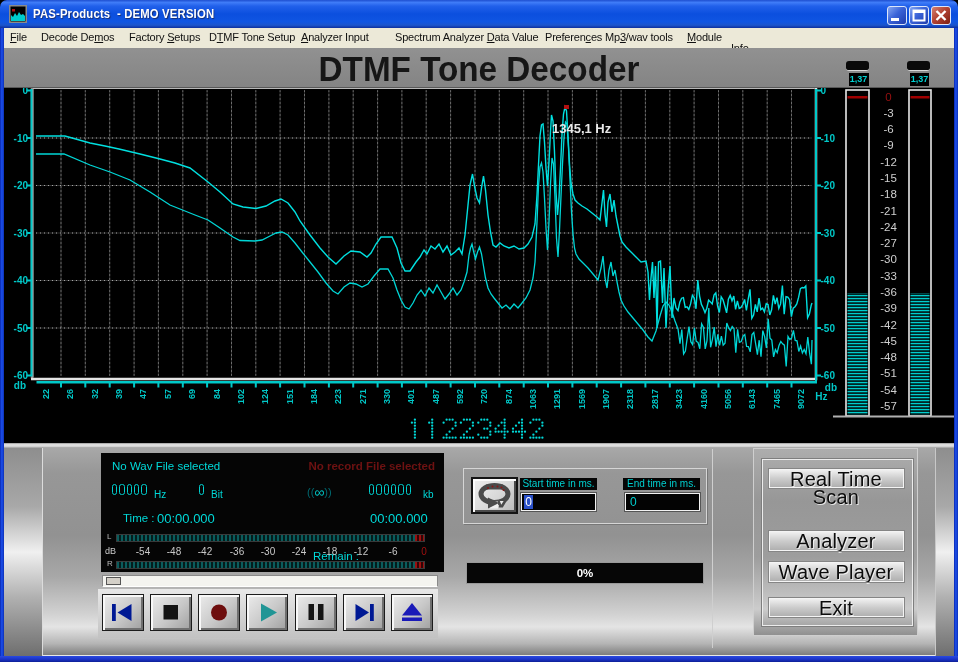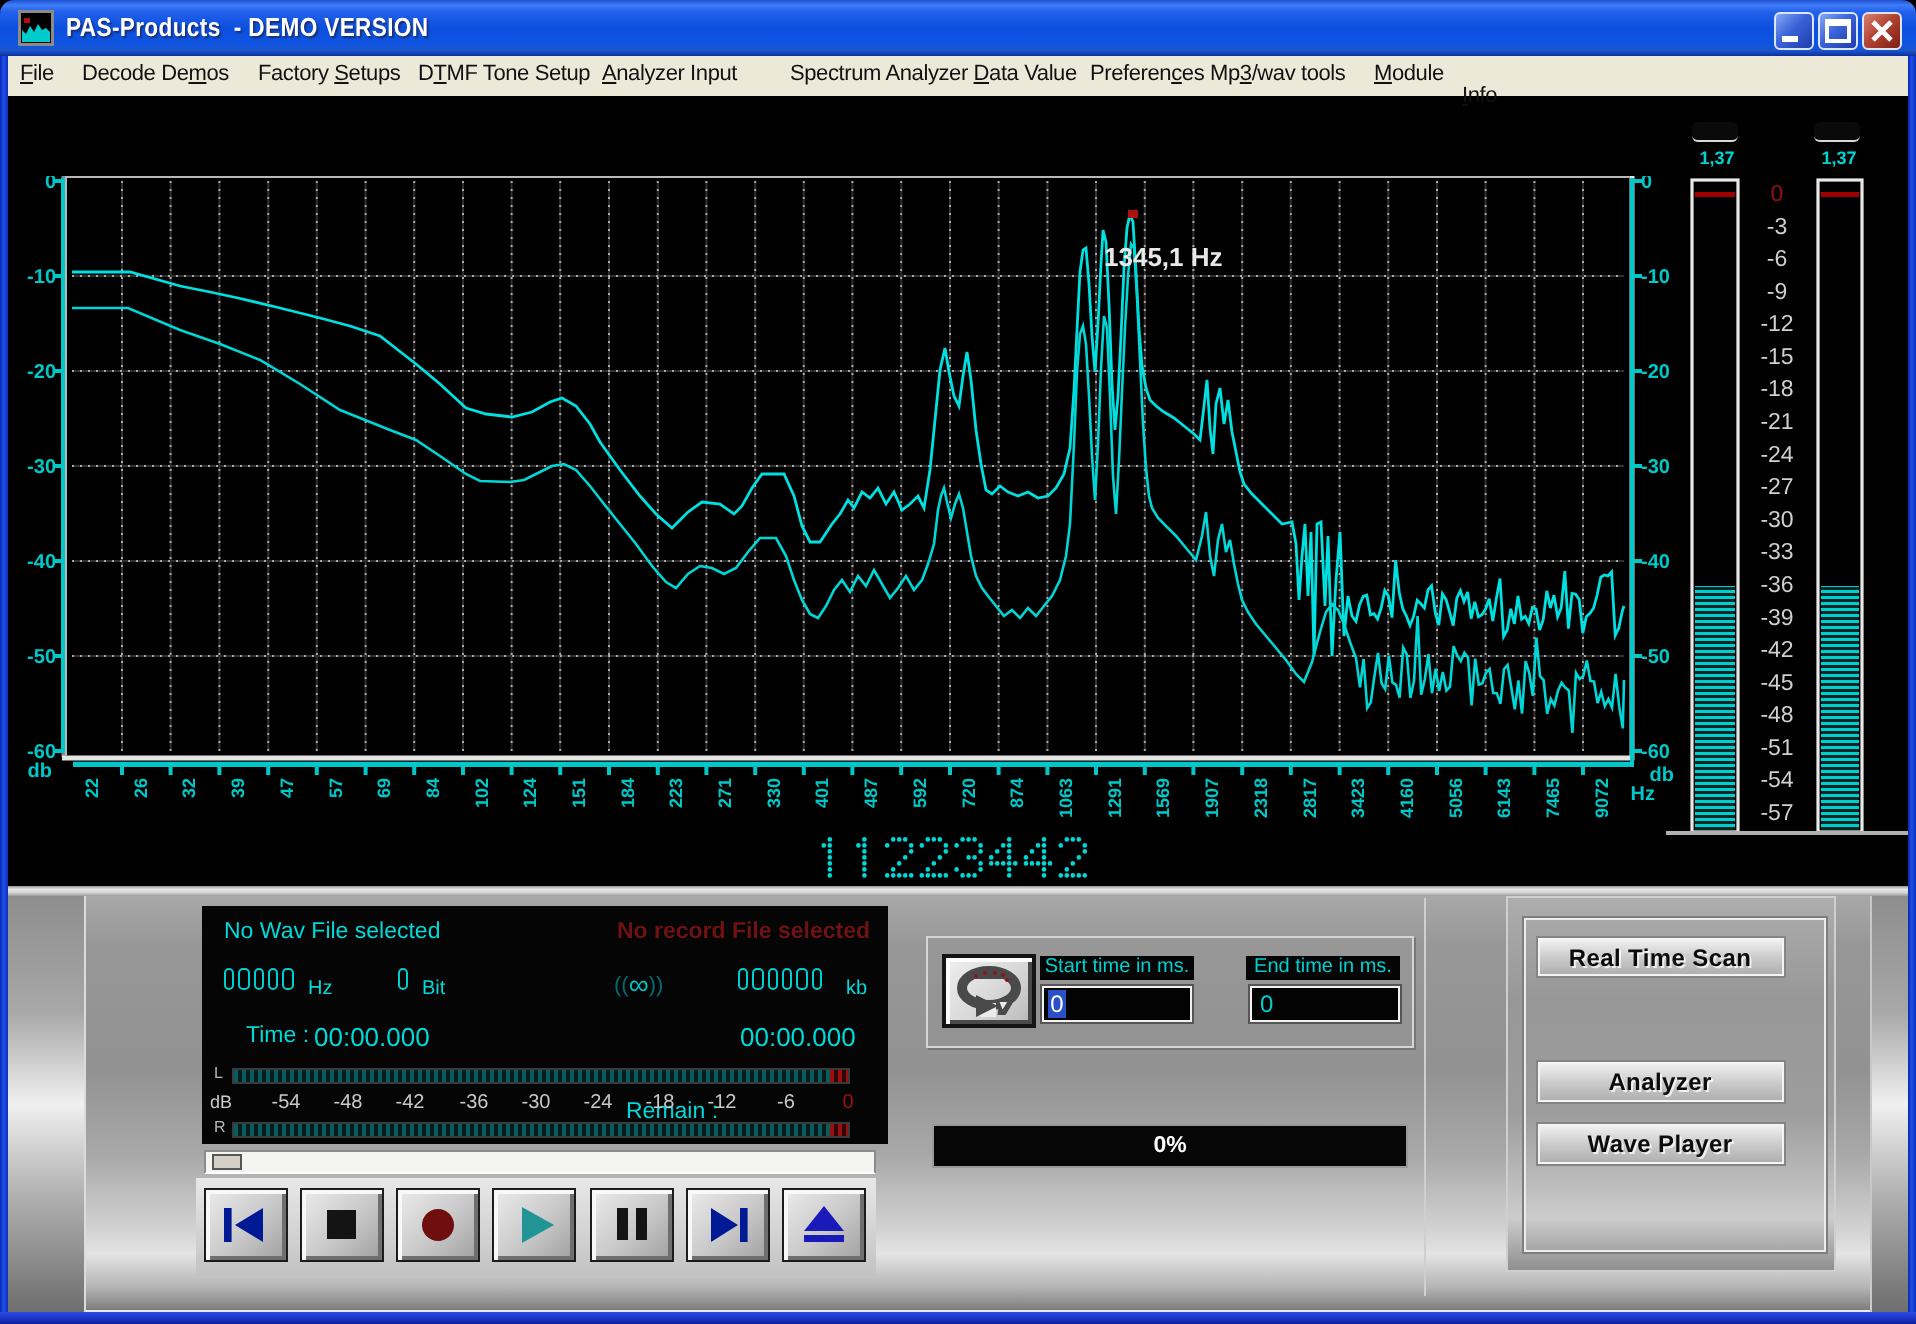--- a/index.html
+++ b/index.html
@@ -62,22 +62,22 @@
 #grp { position:absolute; left:460px; top:21px; width:242px; height:54px; box-shadow:0 0 0 1px #d5d5d5, 1px 1px 0 1px #777; }
 #loopb { position:absolute; left:467px; top:29px; width:47px; height:37px; background:linear-gradient(135deg,#efefef 0%,#d8d8d8 55%,#b8b8b8 100%); border:2px solid #141414; box-shadow:inset 2px 2px 0 #fcfcfc, inset -2px -2px 0 #4a4a4a; }
 .flab { position:absolute; width:77px; height:12px; background:#050505; color:#00cfcf; font-size:10px; line-height:12px; text-align:center; }
 .fin { position:absolute; width:75px; height:18px; background:#030303; border:1px solid #f2f2f2; outline:1px solid #555; }
 #scanb { position:absolute; left:462px; top:78px; width:238px; height:28px; background:linear-gradient(180deg,#f4f4f4 0%,#d6d6d6 55%,#bdbdbd 100%); border:2px solid #101010; box-shadow:inset 1px 1px 0 #fff; text-align:center; font-size:15.5px; font-weight:bold; color:#101010; line-height:24px; letter-spacing:0.4px; }
 #prog { position:absolute; left:462px; top:114px; width:238px; height:22px; background:#060606; border:1px solid #999; color:#fff; font-size:11.5px; font-weight:bold; text-align:center; line-height:20px; }
 
 #rpan { position:absolute; left:748.5px; top:-0.5px; width:165px; height:188px;
   background:linear-gradient(180deg,#adadad 0%,#979797 28%,#9d9d9d 58%,#cccccc 86%,#909090 100%); border:1px solid #cfcfcf; }
 #rpani { position:absolute; left:8px; top:10px; width:151px; height:167px; border:1px solid #ececec; outline:1px solid #7e7e7e; }
-.rbtn { position:absolute; left:764.5px; width:123px; height:19.5px; background:linear-gradient(180deg,#f0f0f0 0%,#cccccc 50%,#b0b0b0 100%);
-  border:1px solid #f4f4f4; outline:1px solid #858585; text-align:center; font-size:12px; font-weight:bold; color:#0c0c0c; line-height:18px; letter-spacing:0.2px; text-shadow:1px 1px 0 rgba(255,255,255,0.75); }
+.rbtn { position:absolute; left:764.5px; width:135px; height:19.5px; background:linear-gradient(180deg,#f0f0f0 0%,#cccccc 50%,#b0b0b0 100%);
+  border:1px solid #f4f4f4; outline:1px solid #858585; text-align:center; font-size:20px; font-weight:normal; color:#0c0c0c; line-height:18px; letter-spacing:0.2px; text-shadow:1px 1px 0 rgba(255,255,255,0.75); }
 
 .bord { position:absolute; background:linear-gradient(90deg,#0a26ae 0%,#1c50ec 45%,#0c2fb6 100%); }
 #bleft { left:0; top:28px; width:4px; height:628px; }
 #bright { position:absolute; right:0; top:28px; width:4px; height:628px; background:linear-gradient(270deg,#0c2fb6 0%,#1c50ec 55%,#0a26ae 100%); }
 #bbot { position:absolute; left:0; bottom:0; width:958px; height:6px; background:linear-gradient(180deg,#2a4ae0 0%,#1b33c8 55%,#0e1f96 100%); }
 </style></head>
 <body>
 <div id="win">
   <div id="tbar">
     <span class="ic"><svg width="18" height="18" viewBox="0 0 18 18">
@@ -103,20 +103,23 @@
       <span style="position:absolute;left:37px;top:3px">Decode De<u>m</u>os</span>
       <span style="position:absolute;left:125px;top:3px">Factory <u>S</u>etups</span>
       <span style="position:absolute;left:205px;top:3px">D<u>T</u>MF Tone Setup</span>
       <span style="position:absolute;left:297px;top:3px"><u>A</u>nalyzer Input</span>
       <span style="position:absolute;left:391px;top:3px">Spectrum Analyzer <u>D</u>ata Value</span>
       <span style="position:absolute;left:541px;top:3px">Preferen<u>c</u>es</span>
       <span style="position:absolute;left:601px;top:3px">Mp<u>3</u>/wav tools</span>
       <span style="position:absolute;left:683px;top:3px"><u>M</u>odule</span>
       <span style="position:absolute;left:727px;top:14px"><u>I</u>nfo</span>
     </div>
+  <div id="ghead">
+    <div class="t">DTMF Tone Decoder</div>
+  </div>
   <div class="pill" style="left:846px"></div>
   <div class="pill" style="left:907px;width:22.5px"></div>
   <div class="mv" style="left:848.5px">1,37</div>
   <div class="mv" style="left:910px;width:19px">1,37</div>
   <svg width="950" height="359" viewBox="0 0 950 359" style="position:absolute;left:4px;top:88px">
 <rect x="0" y="0" width="950" height="359" fill="#000000"></rect>
 <path d="M28 290.5 L28 -0.5 L811.5 -0.5" fill="none" stroke="#8a8a8a" stroke-width="2.5"></path>
 <path d="M27 291.0 L812.0 291.0 L812.0 -1.5" fill="none" stroke="#e4e4e4" stroke-width="2.5"></path>
 <path d="M29 289.5 L29 0.5 L810.5 0.5" fill="none" stroke="#b8b8b8" stroke-width="1"></path>
 <path d="M57.0 2.5V287.5 M81.3 2.5V287.5 M105.7 2.5V287.5 M130.1 2.5V287.5 M154.4 2.5V287.5 M178.8 2.5V287.5 M203.1 2.5V287.5 M227.5 2.5V287.5 M251.8 2.5V287.5 M276.1 2.5V287.5 M300.5 2.5V287.5 M324.9 2.5V287.5 M349.2 2.5V287.5 M373.6 2.5V287.5 M397.9 2.5V287.5 M422.2 2.5V287.5 M446.6 2.5V287.5 M471.0 2.5V287.5 M495.3 2.5V287.5 M519.7 2.5V287.5 M544.0 2.5V287.5 M568.4 2.5V287.5 M592.7 2.5V287.5 M617.1 2.5V287.5 M641.4 2.5V287.5 M665.8 2.5V287.5 M690.1 2.5V287.5 M714.5 2.5V287.5 M738.8 2.5V287.5 M763.2 2.5V287.5 M787.5 2.5V287.5 M32 50.0H808 M32 97.5H808 M32 145.0H808 M32 192.5H808 M32 240.0H808" stroke="#303030" stroke-width="1" fill="none"></path>
@@ -424,17 +427,18 @@
     <div class="fin" style="left:621px;top:45px">
         <span style="position:absolute;left:4px;top:1px;color:#00d0d0;font-size:12px">0</span>
       </div>
     <div id="prog">0%</div>
     <div id="rpan">
         <div id="rpani"></div>
       </div>
     <div class="rbtn" style="top:20.8px">Real Time Scan</div>
       <div class="rbtn" style="top:114.3px">Wave Player</div>
       <div class="rbtn" style="top:83.3px">Analyzer</div>
+      <div class="rbtn" style="top:149.9px">Exit</div>
   </div>
   <div class="bord" id="bleft"></div>
   <div id="bright"></div>
   <div id="bbot"></div>
 </div>
 
 </body></html>

